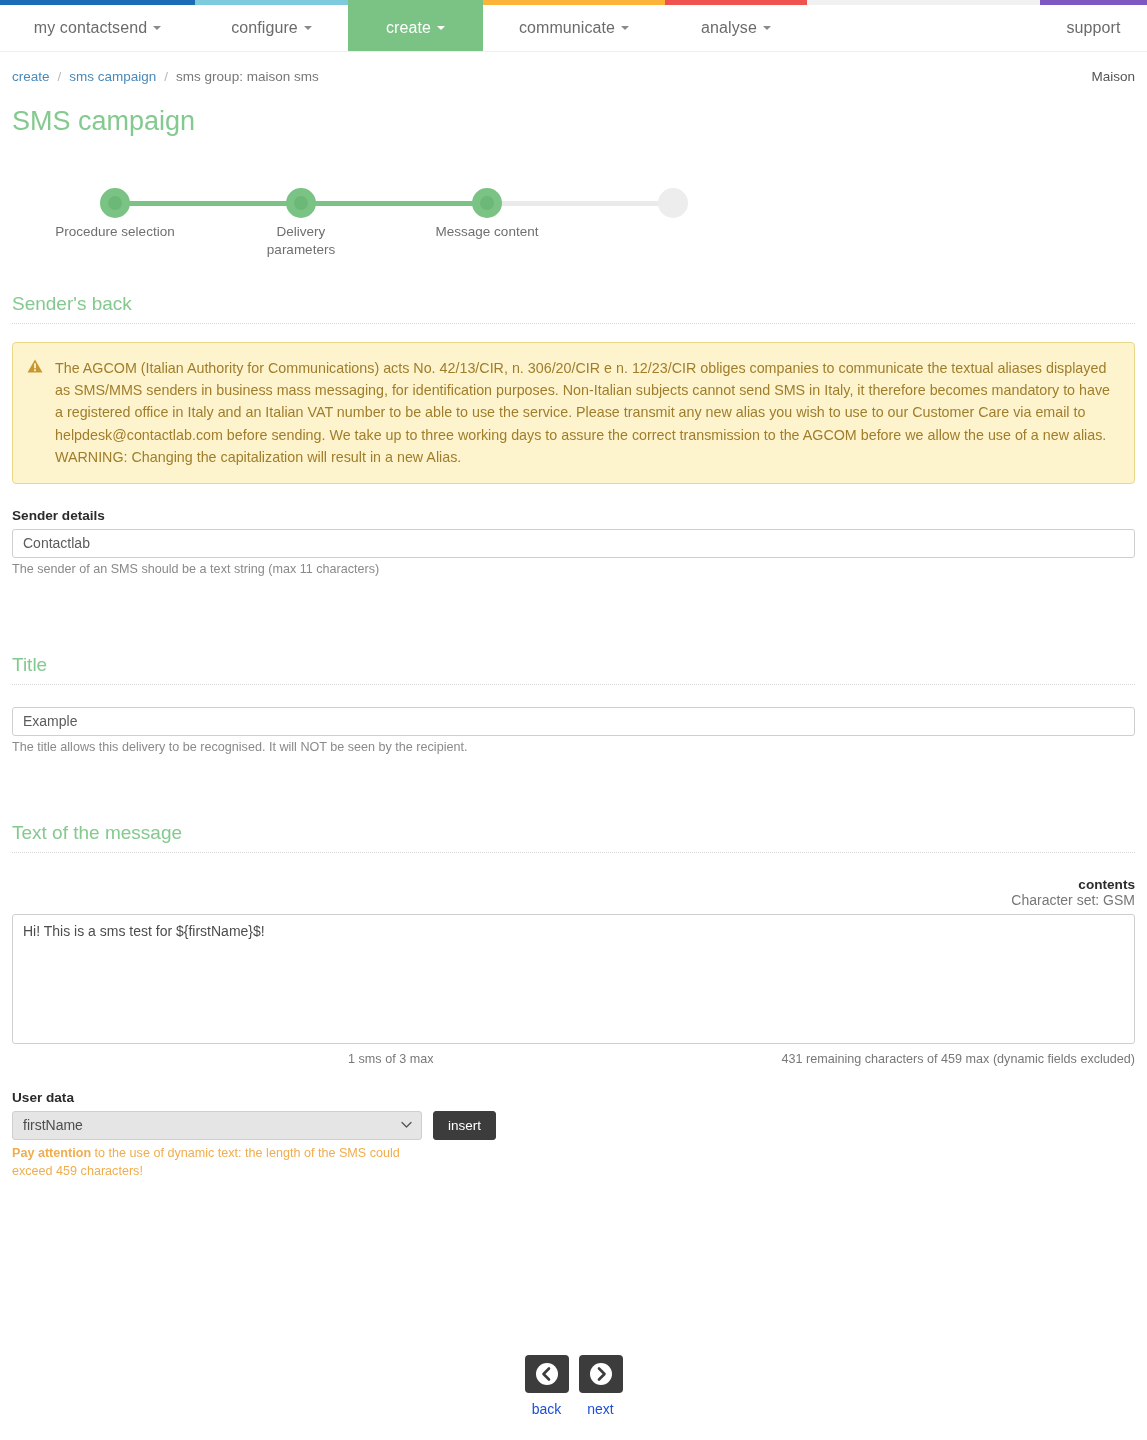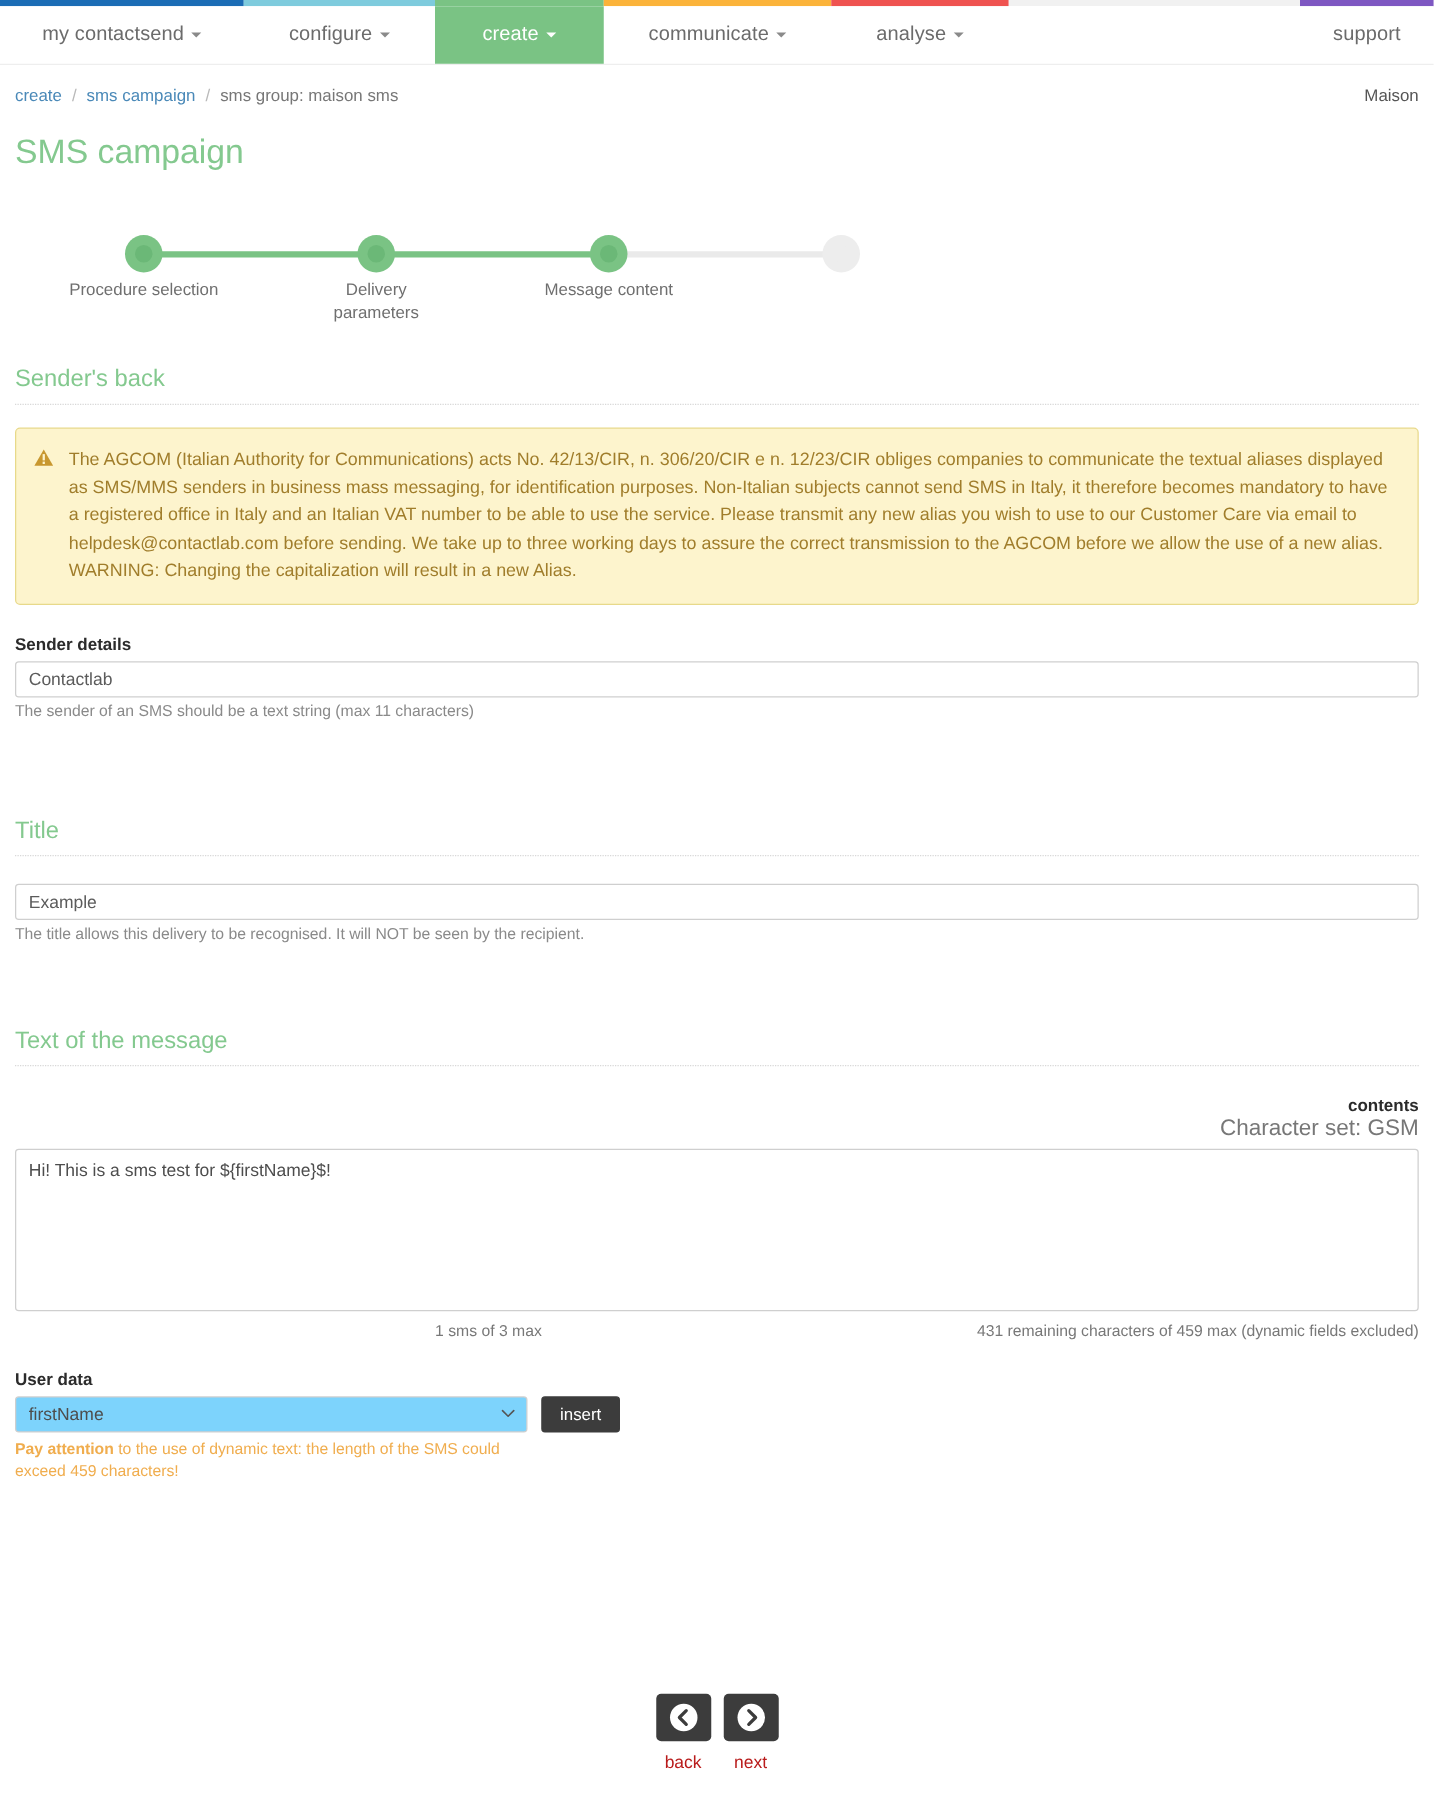--- a/index.html
+++ b/index.html
@@ -216,21 +216,21 @@
     margin: 24px 0 6px 0;
     flex-direction: column;
   }
   .contents-head .lbl {
     font-size: 13.6px;
     font-weight: bold;
     color: #2b2b2b;
   }
   .contents-head .charset {
     margin-left: auto;
-    font-size: 18px;
+    font-size: 14px;
     color: #777;
   }
   .msg-area {
     width: 100%;
     height: 130px;
     border: 1px solid #cfcfcf;
     border-radius: 3px;
     padding: 7px 10px;
     font-size: 14px;
     color: #4d4d4d;
@@ -267,21 +267,21 @@
   }
   .select-box {
     width: 100%;
     height: 29px;
     border: 1px solid #cfcfcf;
     border-radius: 3px;
     padding: 3px 28px 3px 10px;
     font-size: 14px;
     color: #4d4d4d;
     font-family: "Liberation Sans", sans-serif;
-    background: #7dd3fc;
+    background: #e5e5e5;
     appearance: none;
     -webkit-appearance: none;
     outline: none;
   }
   .select-caret {
     position: absolute;
     right: 10px;
     top: 10px;
     pointer-events: none;
   }
@@ -325,21 +325,21 @@
     height: 38px;
     background: #3c3c3c;
     border-radius: 4px;
     display: flex;
     align-items: center;
     justify-content: center;
     cursor: pointer;
   }
   .nav-btn-label {
     font-size: 14px;
-    color: #b91c1c;
+    color: #1d4ed8;
     margin-top: 8px;
   }
 </style>
 </head>
 <body>
 
 <div class="color-strip">
   <div class="seg" style="width:195px;background:#1b6cb5;"></div>
   <div class="seg" style="width:153px;background:#7ecbdd;"></div>
   <div class="seg" style="width:135px;background:#7ac384;"></div>

